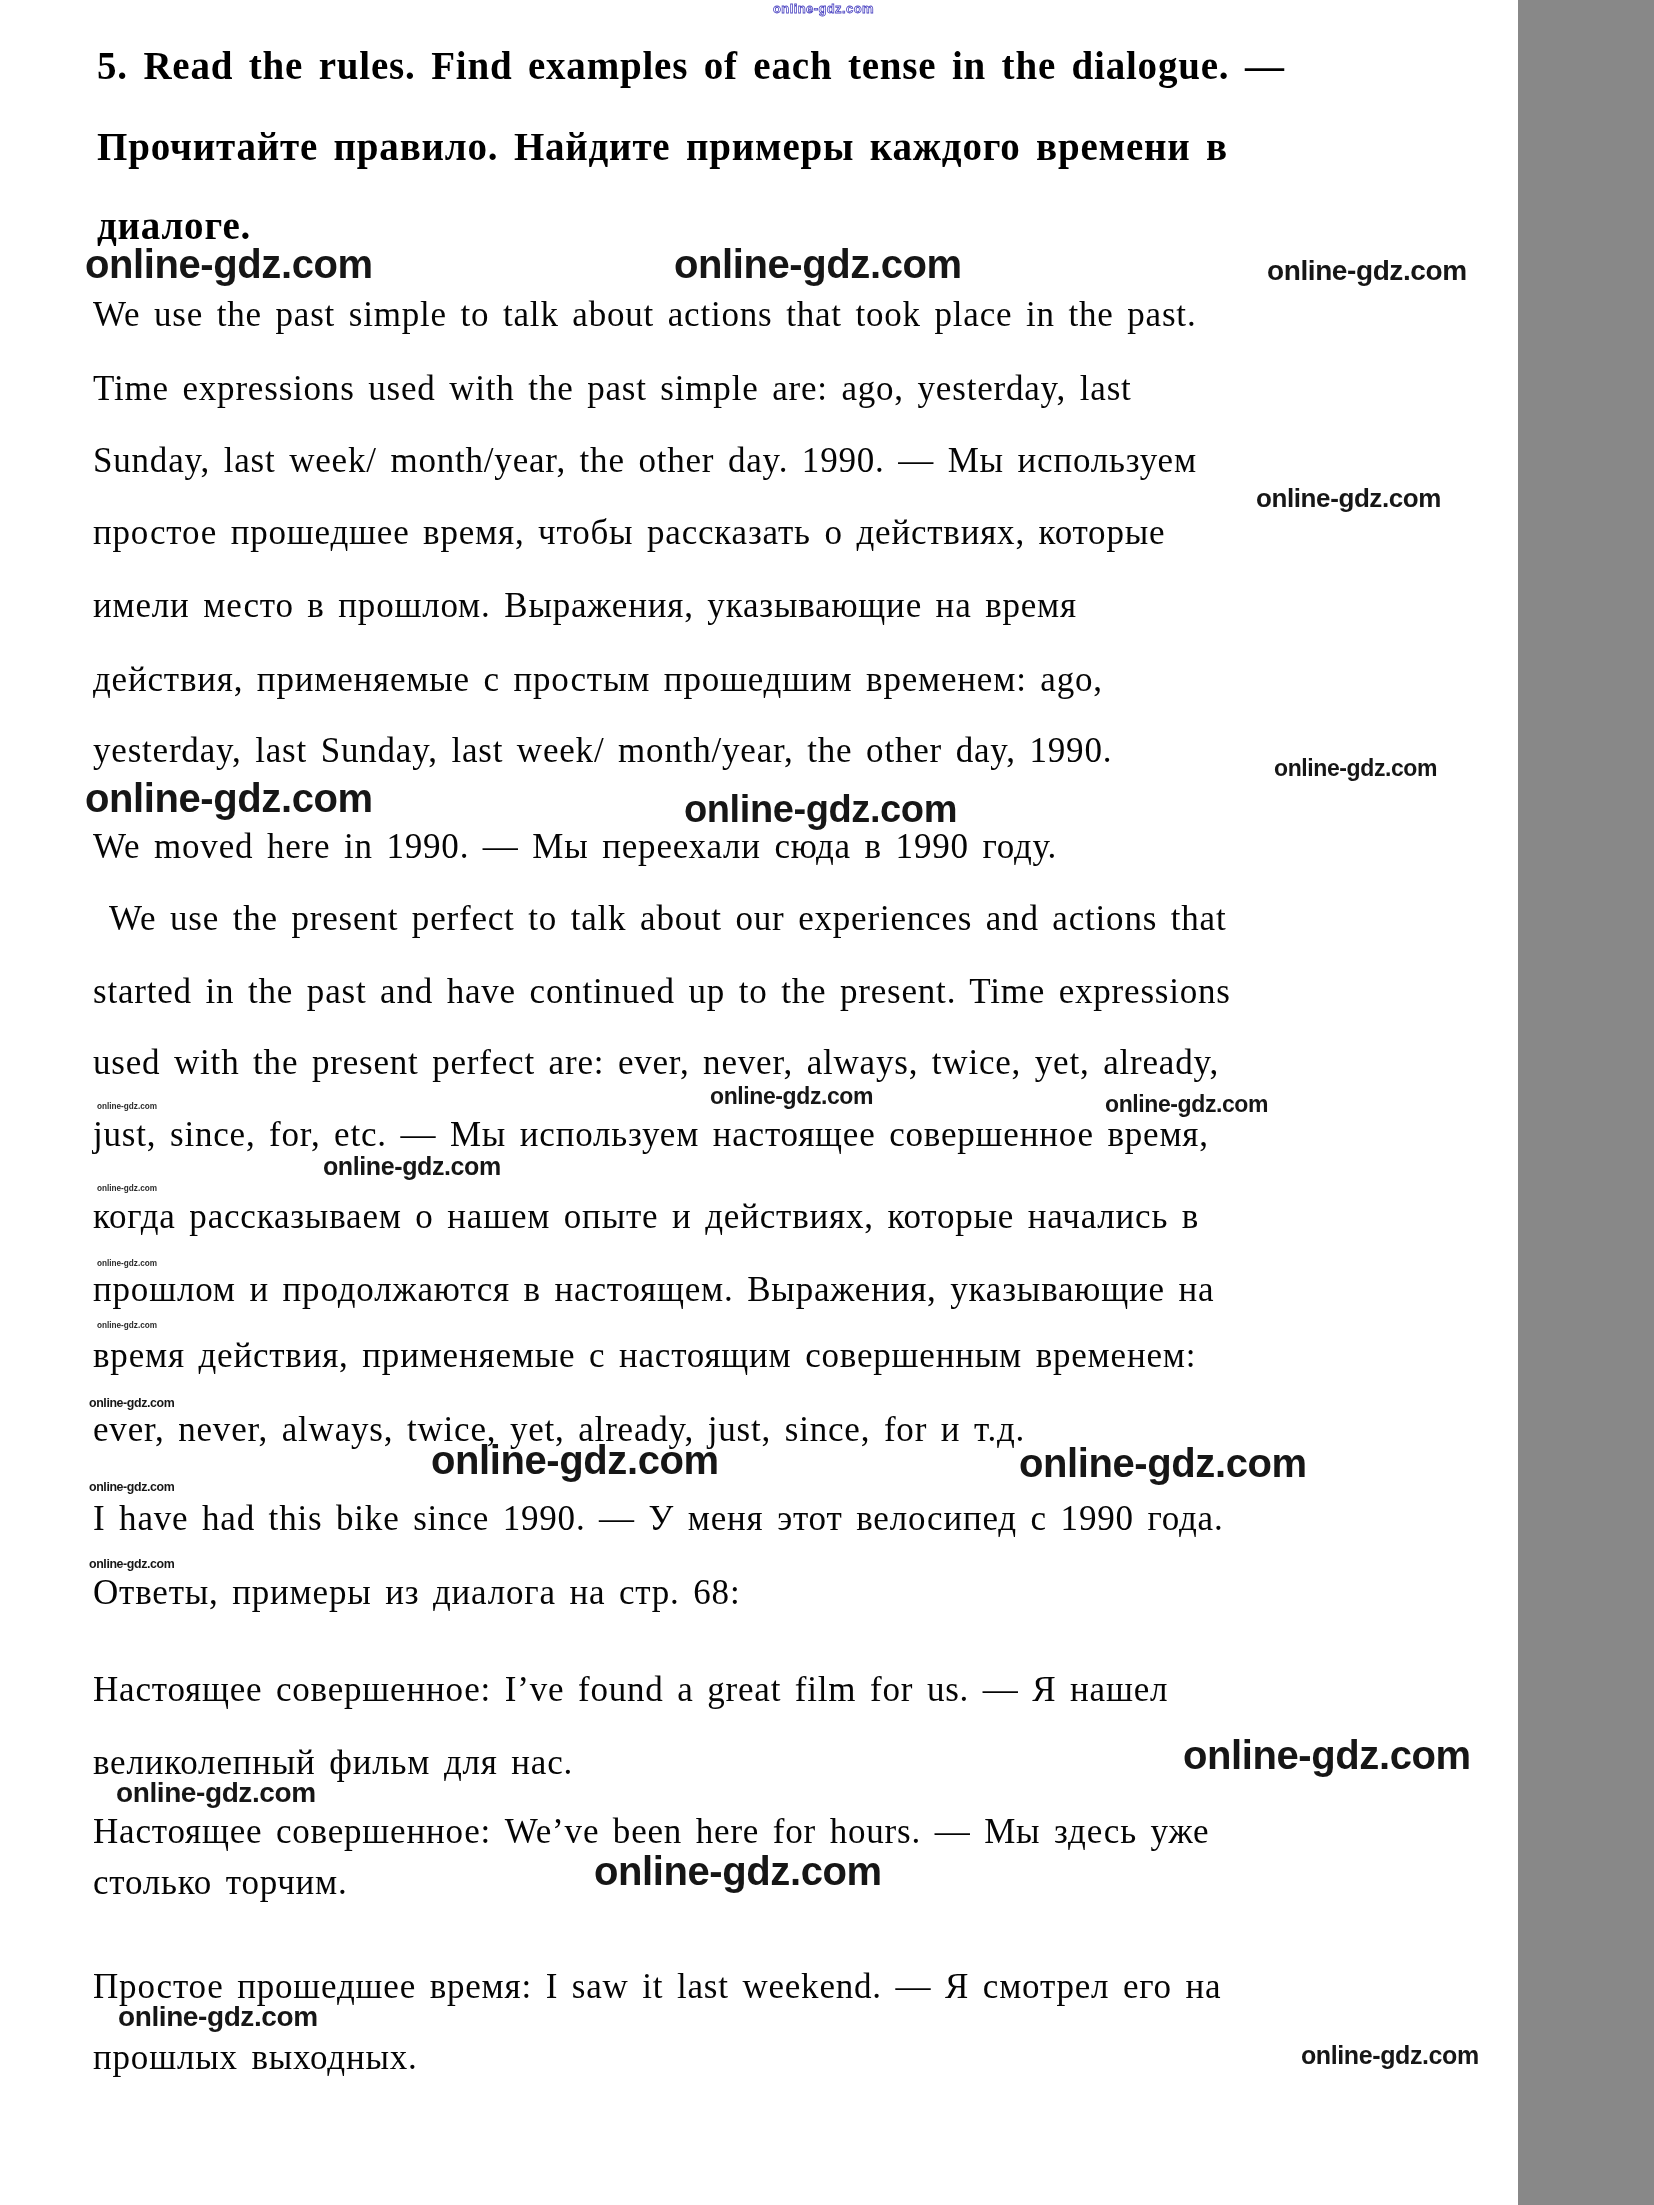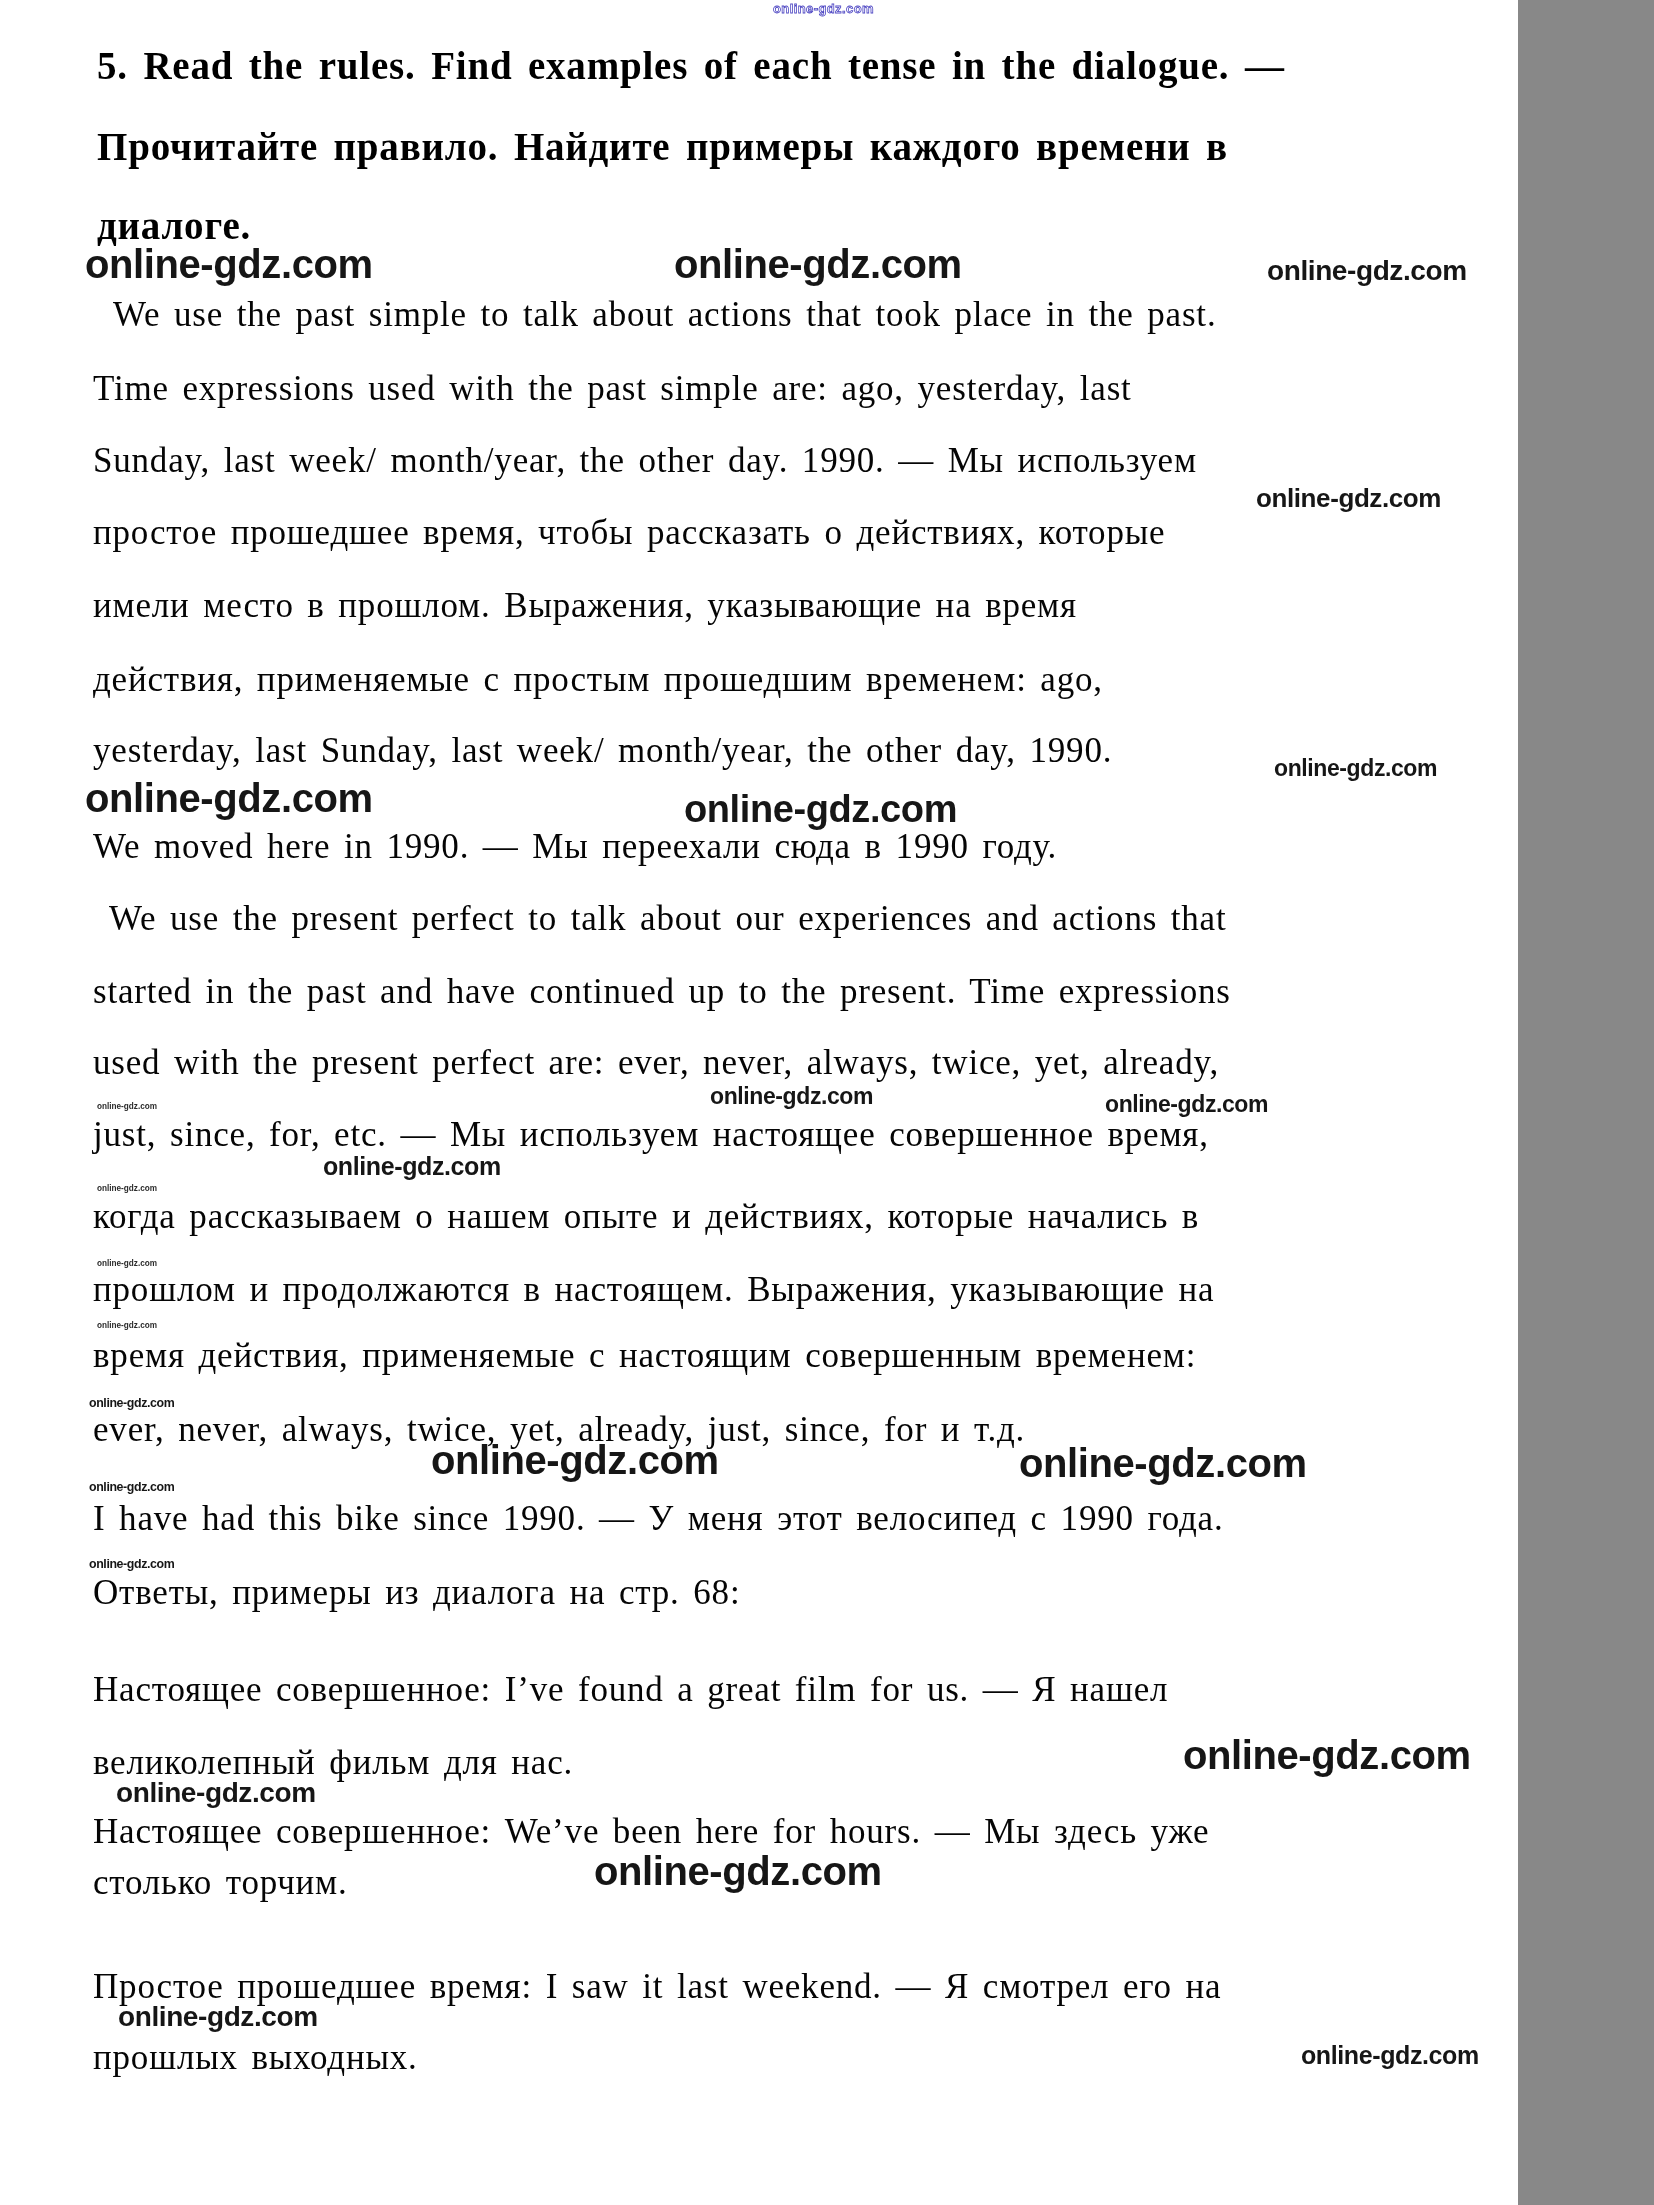--- a/index.html
+++ b/index.html
@@ -56,21 +56,21 @@
   <div class="wm blue" style="left:773px;top:1.6px;font-size:13px;">online-gdz.com</div>
 
   <div class="hl" style="top:43px;">5. Read the rules. Find examples of each tense in the dialogue. —</div>
   <div class="hl" style="top:124px;">Прочитайте правило. Найдите примеры каждого времени в</div>
   <div class="hl" style="top:203px;">диалоге.</div>
 
   <div class="wm" style="left:85px;top:244px;font-size:40px;">online-gdz.com</div>
   <div class="wm" style="left:674px;top:244px;font-size:40px;">online-gdz.com</div>
   <div class="wm" style="left:1267px;top:257px;font-size:28px;">online-gdz.com</div>
 
-  <div class="tl" style="top:295px;margin-left:20px;">We use the past simple to talk about actions that took place in the past.</div>
+  <div class="tl" style="top:295px;">We use the past simple to talk about actions that took place in the past.</div>
   <div class="tl" style="top:369px;">Time expressions used with the past simple are: ago, yesterday, last</div>
   <div class="tl" style="top:441px;">Sunday, last week/ month/year, the other day. 1990. — Мы используем</div>
   <div class="wm" style="left:1256px;top:485px;font-size:26px;">online-gdz.com</div>
   <div class="tl" style="top:513px;">простое прошедшее время, чтобы рассказать о действиях, которые</div>
   <div class="tl" style="top:586px;">имели место в прошлом. Выражения, указывающие на время</div>
   <div class="tl" style="top:660px;">действия, применяемые с простым прошедшим временем: ago,</div>
   <div class="tl" style="top:731px;">yesterday, last Sunday, last week/ month/year, the other day, 1990.</div>
   <div class="wm" style="left:1274px;top:757px;font-size:23px;">online-gdz.com</div>
 
   <div class="wm" style="left:85px;top:778px;font-size:40px;">online-gdz.com</div>

